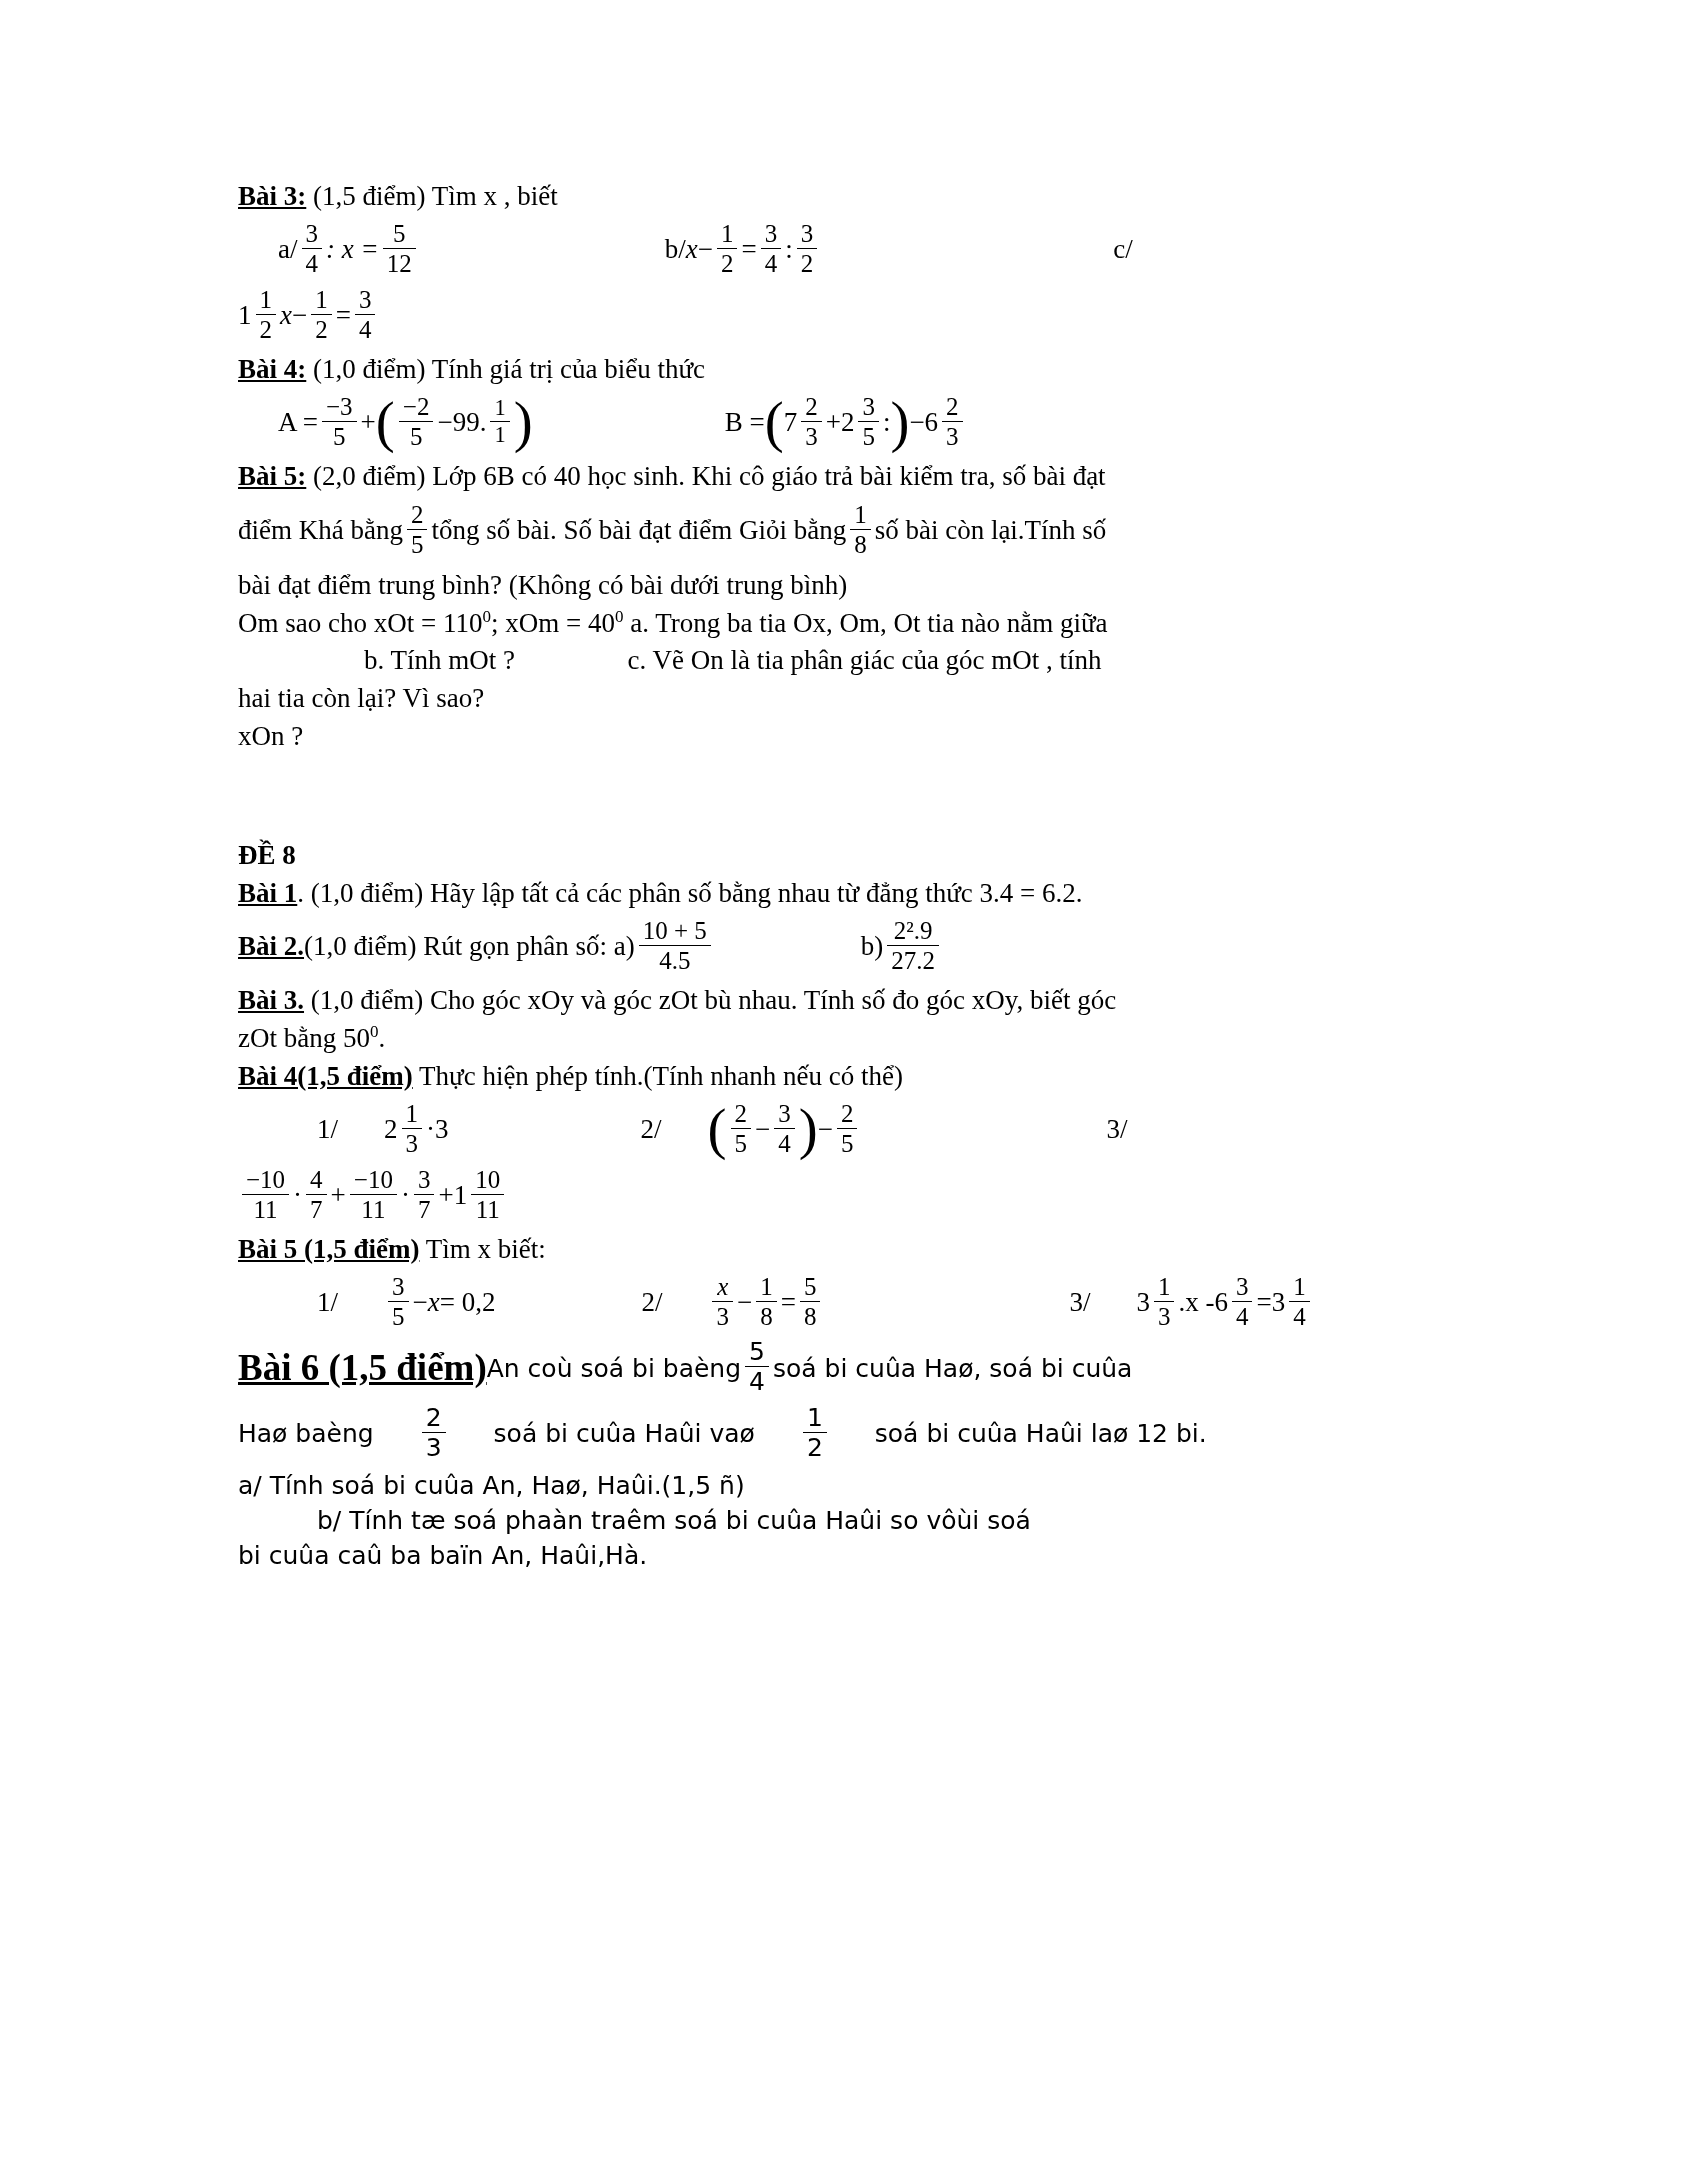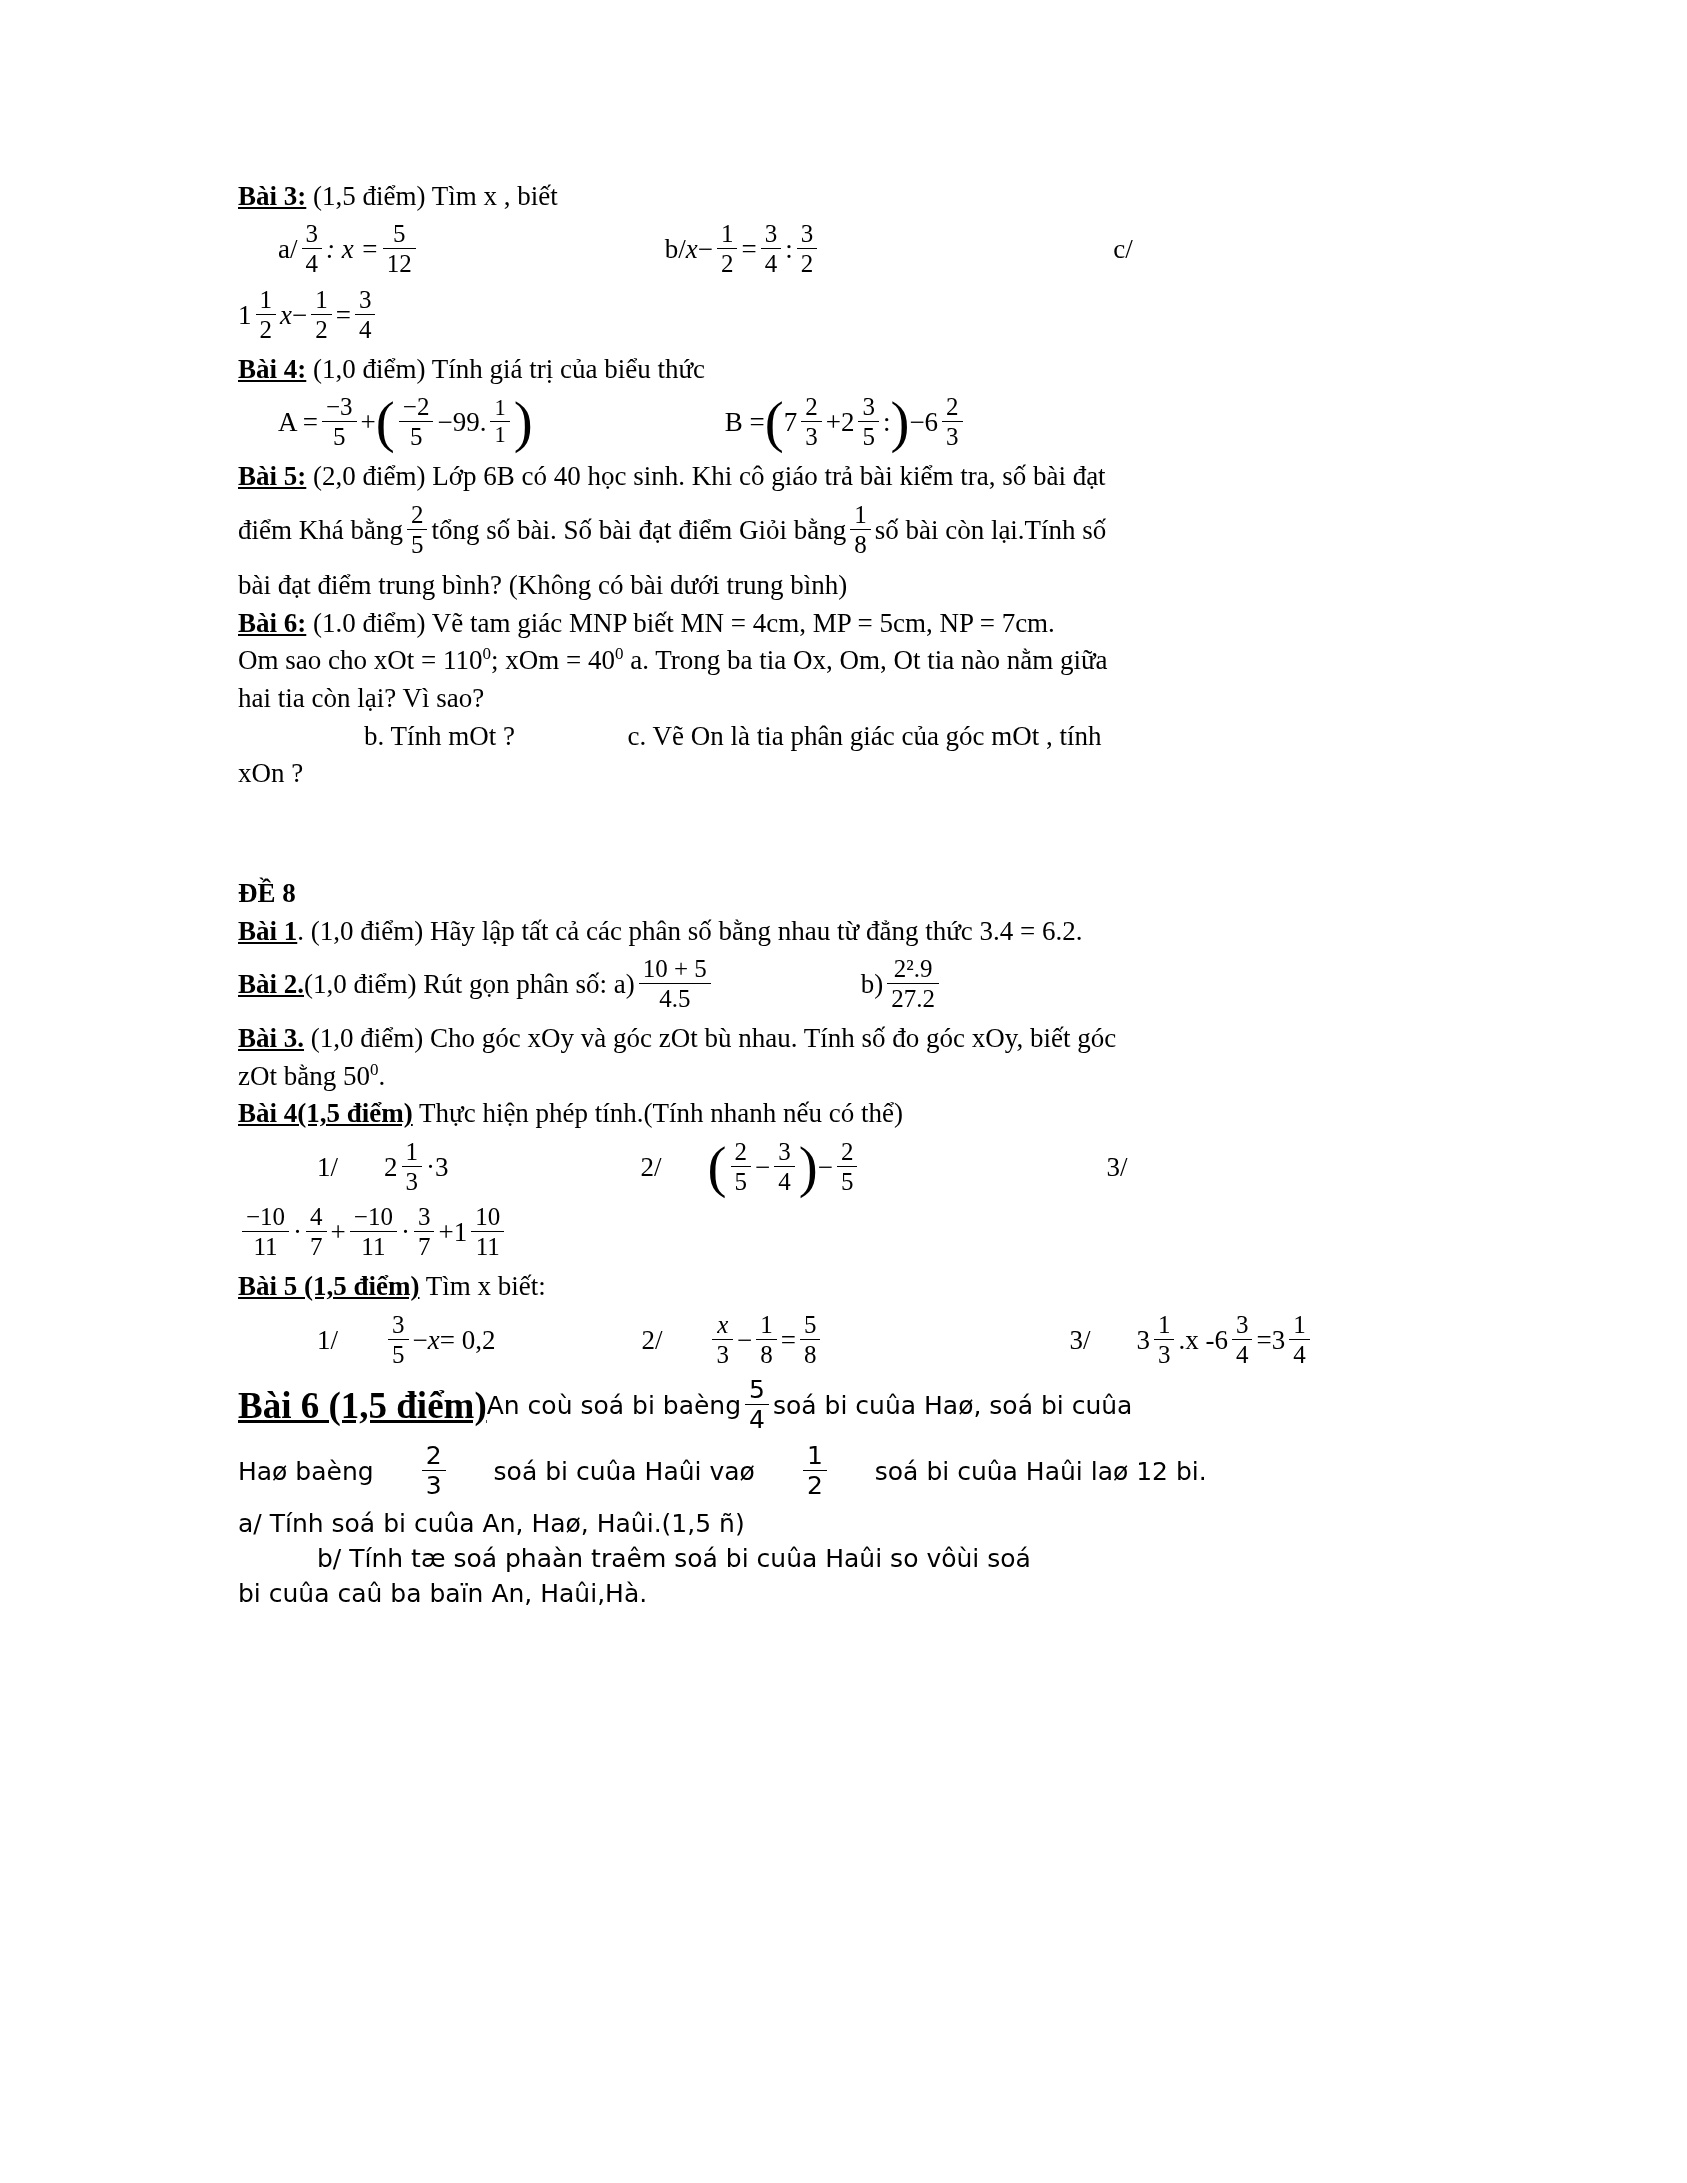--- a/index.html
+++ b/index.html
@@ -228,38 +228,34 @@
       <span class="num">1</span>
       <span class="den">8</span>
     </span>
     <span>số bài còn lại.Tính số</span>
   </div>
 
   <div class="line" style="margin-top:8px;">
     <span>bài đạt điểm trung bình? (Không có bài dưới trung bình)</span>
   </div>
 
-  <div class="line">
-    <span class="bold-u">Bài 6:</span>
-    <span>(1.0 điểm) Vẽ tam giác MNP biết MN = 4cm, MP = 5cm, NP = 7cm.</span>
-  </div>
 
   <div class="line">
     <span>Om sao cho xOt = 110</span><span class="sup">0</span><span>; xOm = 40</span><span class="sup">0</span>
     <span>a. Trong ba tia Ox, Om, Ot tia nào nằm giữa</span>
-  </div>
-  <div class="line">
-    <span>hai tia còn lại? Vì sao?</span>
   </div>
   <div class="line">
     <span class="indent-3">b. Tính  mOt ?</span>
     <span class="gap-md"></span>
     <span>c. Vẽ On là tia phân giác của góc  mOt , tính</span>
   </div>
   <div class="line">
+    <span>hai tia còn lại? Vì sao?</span>
+  </div>
+  <div class="line">
     <span>xOn ?</span>
   </div>
 
   <div class="spacer-vert"></div>
   <div class="spacer-vert"></div>
 
   <div class="line center bold">ĐỀ 8</div>
 
   <div class="line">
     <span class="bold-u">Bài 1</span><span>. (1,0 điểm) Hãy lập tất cả các phân số bằng nhau từ đẳng thức 3.4 = 6.2.</span>

